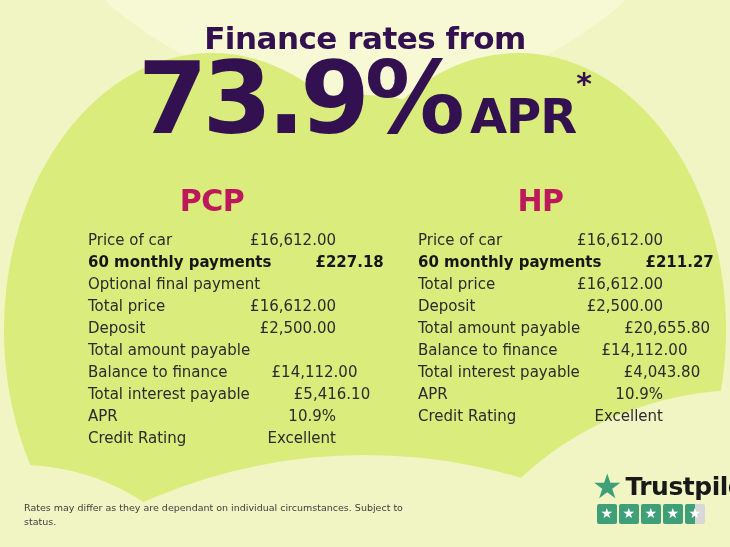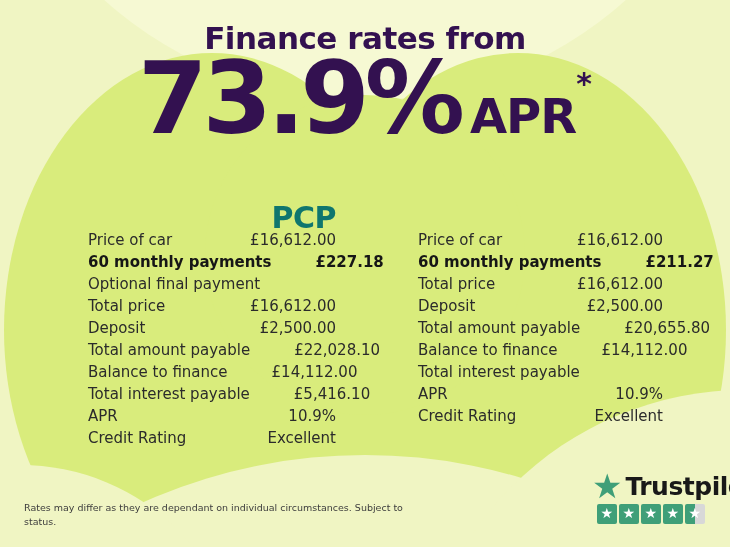--- a/index.html
+++ b/index.html
@@ -26,22 +26,22 @@
     font-size:31px;font-weight:bold;color:#331150;letter-spacing:-0.5px;
   }
   .rate-line{
     position:absolute;top:44px;left:0;width:730px;height:120px;
     display:flex;justify-content:center;align-items:baseline;color:#331150;
   }
   .rate-big{font-size:100px;font-weight:bold;line-height:1.1;letter-spacing:-5px;}
   .rate-apr{font-size:48px;font-weight:bold;margin-left:10px;letter-spacing:-1px;}
   .rate-star{font-size:30px;font-weight:bold;align-self:flex-start;margin-top:22px;}
   .col-header{
-    position:absolute;top:200px;text-align:right;
-    font-size:30px;font-weight:bold;color:#0f766e;letter-spacing:-0.5px;
+    position:absolute;top:183px;text-align:center;
+    font-size:30px;font-weight:bold;color:#be185d;letter-spacing:-0.5px;
   }
   .col-header.pcp{left:88px;width:248px;}
   .col-header.hp{left:418px;width:245px;}
   .table{position:absolute;top:229px;font-size:15px;color:#2b2b2b;}
   .table.pcp{left:88px;width:248px;}
   .table.hp{left:418px;width:245px;}
   .row{height:22px;line-height:22px;display:flex;justify-content:space-between;white-space:nowrap;gap:44px;}
   .row.bold{font-weight:bold;color:#161616;}
   .disclaimer{
     position:absolute;left:24px;top:501px;width:400px;
@@ -78,20 +78,21 @@
 
   <div class="headline">Finance rates from</div>
 
   <div class="rate-line">
     <span class="rate-big">73.9%</span>
     <span class="rate-apr">APR</span>
     <span class="rate-star">*</span>
   </div>
 
   <div class="col-header pcp">PCP</div>
+  <div class="col-header hp">HP</div>
 
   <div class="table pcp">
     <div class="row">
       <span>Price of car</span>
       <span>£16,612.00</span>
     </div>
     <div class="row bold">
       <span>60 monthly payments</span>
       <span>£227.18</span>
     </div>
@@ -102,21 +103,20 @@
     <div class="row">
       <span>Total price</span>
       <span>£16,612.00</span>
     </div>
     <div class="row">
       <span>Deposit</span>
       <span>£2,500.00</span>
     </div>
     <div class="row">
       <span>Total amount payable</span>
-      <span>£22,028.10</span>
     </div>
     <div class="row">
       <span>Balance to finance</span>
       <span>£14,112.00</span>
     </div>
     <div class="row">
       <span>Total interest payable</span>
       <span>£5,416.10</span>
     </div>
     <div class="row">
@@ -149,20 +149,21 @@
     <div class="row">
       <span>Total amount payable</span>
       <span>£20,655.80</span>
     </div>
     <div class="row">
       <span>Balance to finance</span>
       <span>£14,112.00</span>
     </div>
     <div class="row">
       <span>Total interest payable</span>
+      <span>£4,043.80</span>
     </div>
     <div class="row">
       <span>APR</span>
       <span>10.9%</span>
     </div>
     <div class="row">
       <span>Credit Rating</span>
       <span>Excellent</span>
     </div>
   </div>

